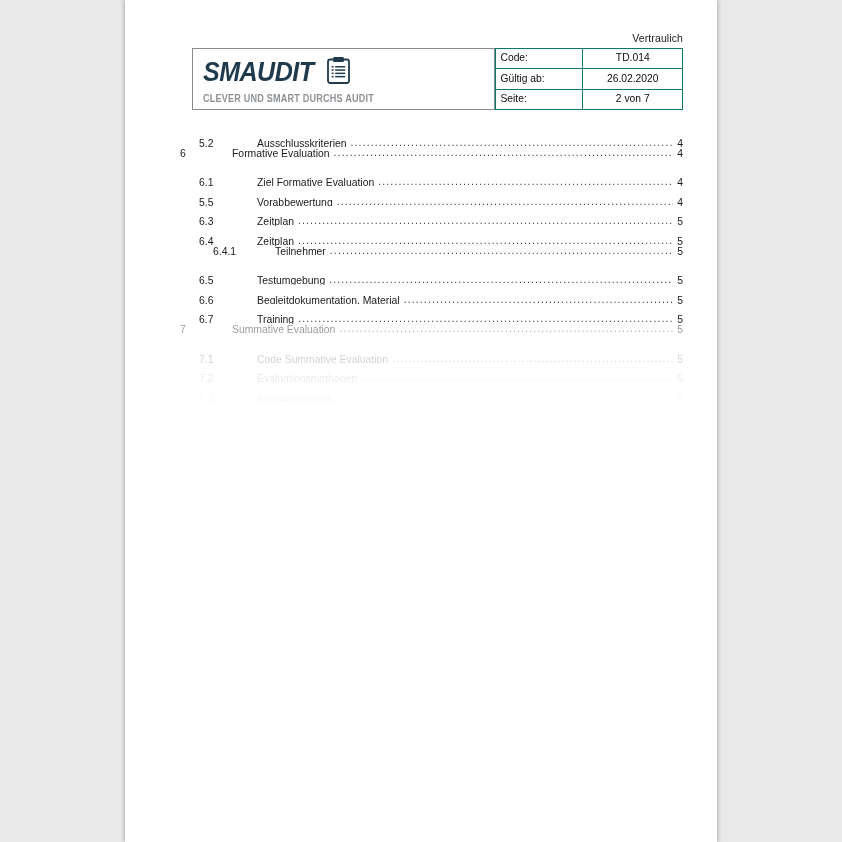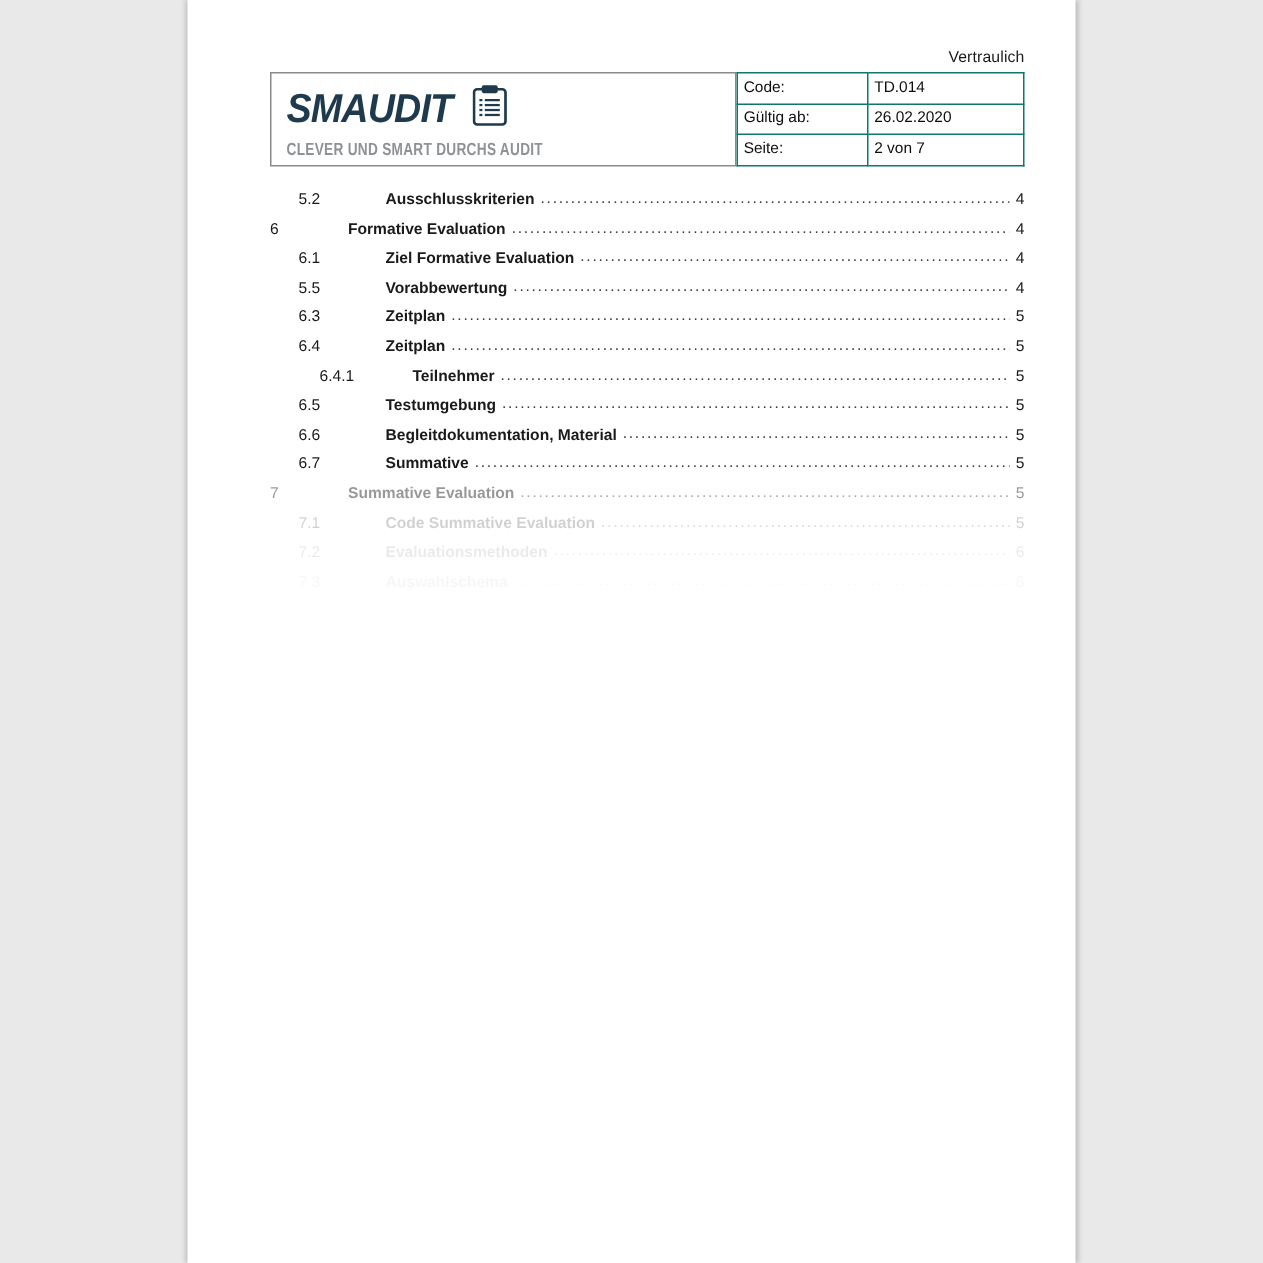--- a/index.html
+++ b/index.html
@@ -56,20 +56,21 @@
   }
 
   .logo-cell {
     width: 323px;
     box-sizing: border-box;
     border: 1px solid #8a8a8a;
     background: #fff;
     display: flex;
     align-items: center;
     padding: 7px 0 7px 10px;
+    margin-left: 12px;
   }
 
   .logo-block {
     display: flex;
     flex-direction: column;
     align-items: flex-start;
   }
   .logo-top-row {
     display: flex;
     align-items: center;
@@ -110,21 +111,21 @@
   }
   .meta-table td {
     border: 1px solid #0f766e;
     font-size: 10.3px;
     color: #0d0d0d;
     height: 16.5px;
     padding: 0 4px;
     line-height: 16.5px;
   }
   .meta-label { width: 78px; text-align: left; }
-  .meta-value { text-align: left; }
+  .meta-value { text-align: center; }
 
   
   .toc {
     position: absolute;
     left: 55px;
     top: 128px;
     width: 503px;
   }
   .toc-row {
     display: flex;
@@ -135,21 +136,20 @@
     white-space: nowrap;
     overflow: hidden;
   }
   .toc-num {
     flex: 0 0 auto;
     text-align: left;
   }
   .toc-title {
     flex: 0 0 auto;
     padding-right: 3px;
-    font-weight: bold;
   }
   .toc-dots {
     flex: 1 1 auto;
     overflow: hidden;
     margin: 0 1px;
     position: relative;
     top: -1px;
   }
   .toc-dots::before {
     content: "........................................................................................................................................................................................................................";
@@ -161,21 +161,21 @@
   }
   .toc-page {
     flex: 0 0 auto;
     text-align: right;
     min-width: 9px;
   }
 
   
   .lvl1 .toc-num  { width: 52px; margin-left: 0px; }
   .lvl1 .toc-title{ }
-  .lvl2 .toc-num  { width: 58px; margin-left: 19px; }
+  .lvl2 .toc-num  { width: 58px; margin-left: 19px; margin-top: 10px; }
   .lvl3 .toc-num  { width: 62px; margin-left: 33px; }
 
   
   .fade-0 { opacity: 1;    }
   .fade-1 { opacity: 0.45; }
   .fade-2 { opacity: 0.20; }
   .fade-3 { opacity: 0.085;}
   .fade-4 { opacity: 0.03; }
 </style>
 </head>
@@ -283,21 +283,21 @@
           <span class="toc-page">5</span>
         </div>
         <div class="toc-row lvl2 fade-0">
           <span class="toc-num">6.6</span>
           <span class="toc-title">Begleitdokumentation, Material</span>
           <span class="toc-dots"></span>
           <span class="toc-page">5</span>
         </div>
         <div class="toc-row lvl2 fade-0">
           <span class="toc-num">6.7</span>
-          <span class="toc-title">Summative</span>
+          <span class="toc-title">Training</span>
           <span class="toc-dots"></span>
           <span class="toc-page">5</span>
         </div>
         <div class="toc-row lvl1 fade-1">
           <span class="toc-num">7</span>
           <span class="toc-title">Summative Evaluation</span>
           <span class="toc-dots"></span>
           <span class="toc-page">5</span>
         </div>
         <div class="toc-row lvl2 fade-2">

